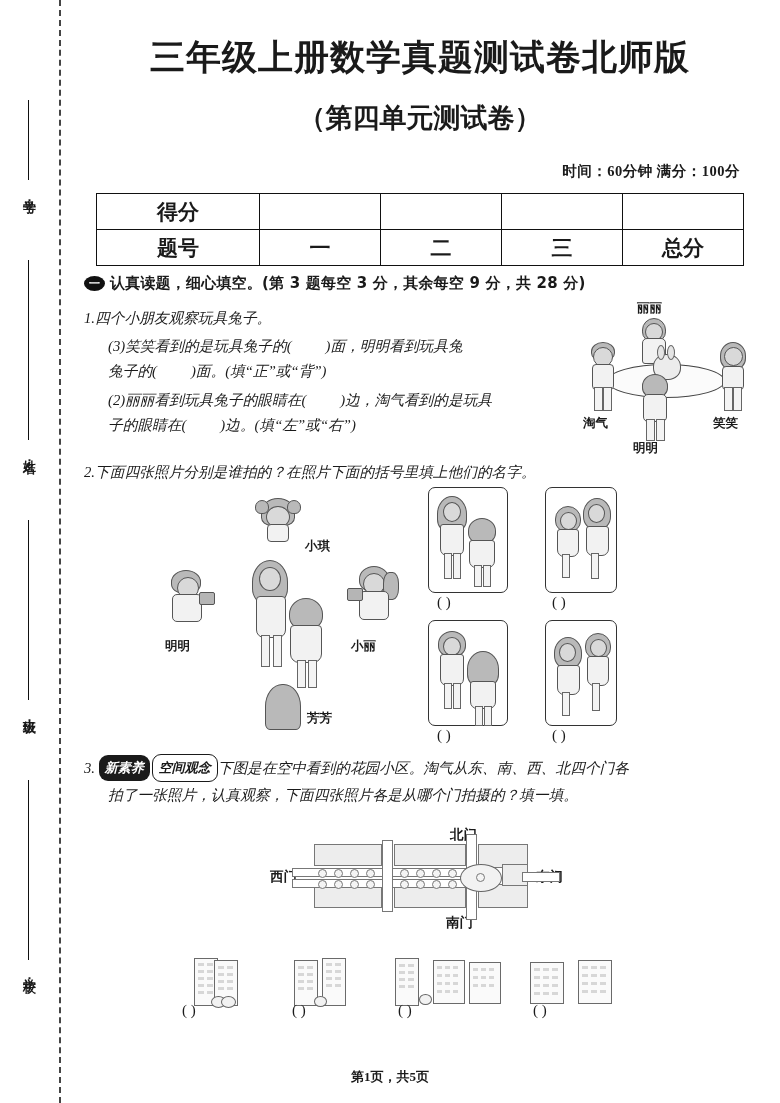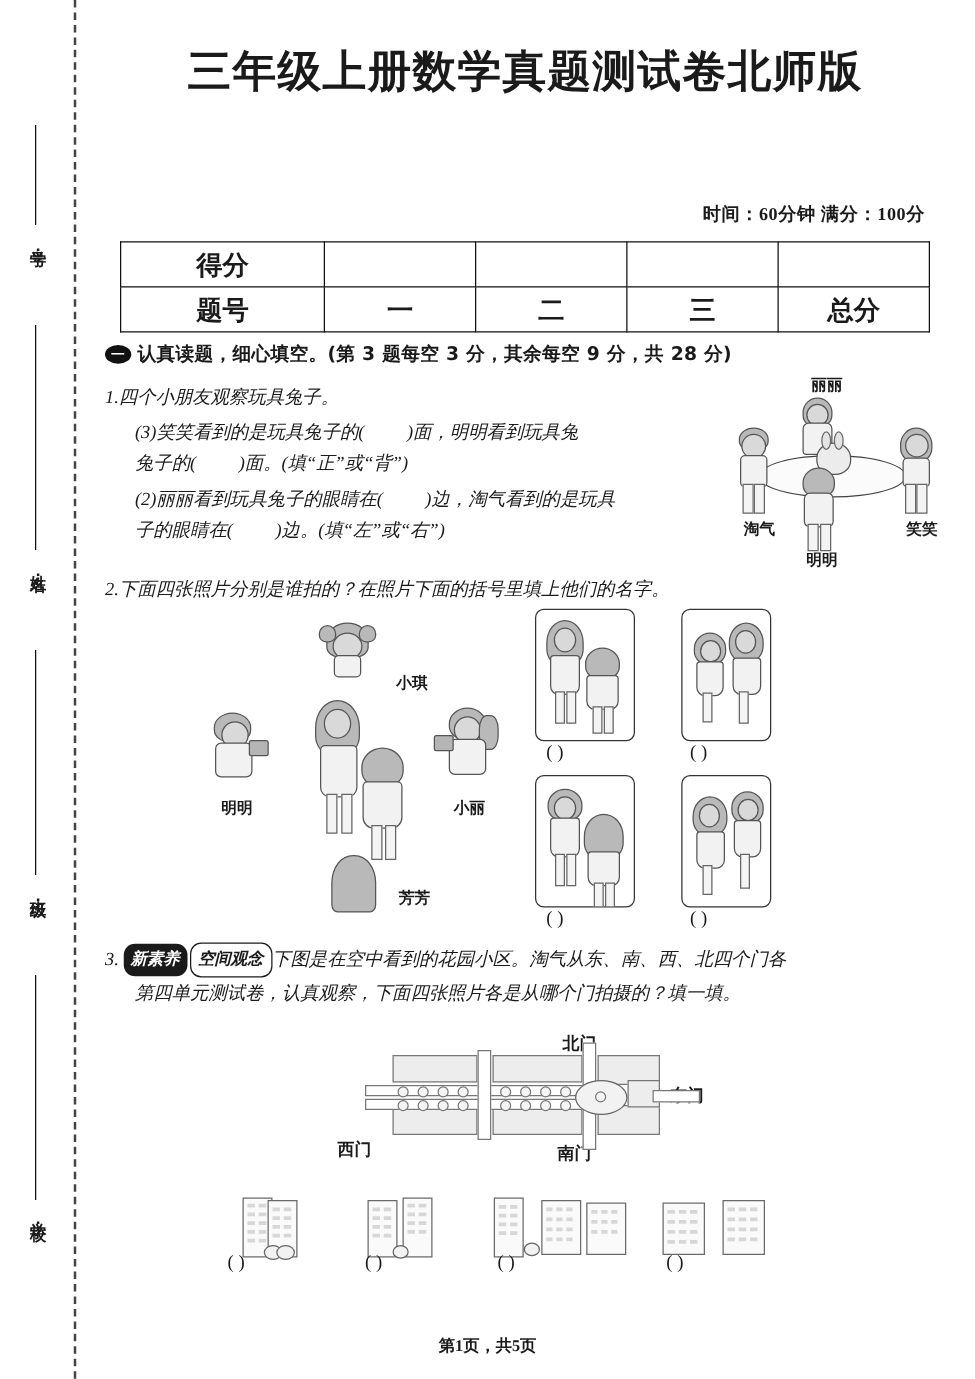--- a/index.html
+++ b/index.html
@@ -83,21 +83,20 @@
     border-radius:9px;padding:0px 6px 1px;font-size:13px;font-weight:700;
     font-family:"DejaVu Sans","Liberation Sans",sans-serif;
     vertical-align:1px;margin-left:2px;
   }
 
   
   .fig{position:absolute;}
   .name-lab{
     position:absolute;font-size:12.5px;font-weight:700;white-space:nowrap;
     font-family:"DejaVu Sans","Liberation Sans",sans-serif;
-    margin-left:12px;
   }
   .person{position:absolute;}
   .p-head{position:absolute;border-radius:50%;background:#d9d9d9;border:1.1px solid #555;}
   .p-hair{position:absolute;border-radius:50% 50% 42% 42%;background:#b9b9b9;border:1.1px solid #555;}
   .p-body{position:absolute;background:#f2f2f2;border:1.1px solid #555;}
   .p-leg{position:absolute;background:#f4f4f4;border:1px solid #666;}
   .tbl-top{
     position:absolute;border:1.3px solid #444;border-radius:50%;
     background:#fbfbfb;
   }
@@ -154,20 +153,21 @@
     <div class="margin-entry" style="top:710px;">
       <span class="vlabel">班级：</span>
     </div>
     <div class="margin-rule" style="top:780px;height:180px;"></div>
     <div class="margin-entry" style="top:968px;">
       <span class="vlabel">学校：</span>
     </div>
   </div>
 
   <div class="title-main">三年级上册数学真题测试卷北师版</div>
+  <div class="title-sub">（第四单元测试卷）</div>
   <div class="meta-line">时间：60分钟  满分：100分</div>
 
   <table class="score-table">
     <tbody>
         <tr>
       <td class="lbl">得分</td>
       <td></td>
       <td></td>
       <td></td>
       <td></td>
@@ -374,27 +374,27 @@
     <div class="paren" style="left:127px;top:240px;">(          )</div>
   </div>
 
   <div class="q" style="left:84px;top:754px;">
     <span class="ln">
       <span>3.</span>
       <span class="tag-dark">新素养</span><span class="tag-light">空间观念</span><span>下图是在空中看到的花园小区。淘气从东、南、西、北四个门各</span>
     </span>
   </div>
   <div class="q" style="left:108px;top:783px;">
-    <span class="ln">第四单元测试卷，认真观察，下面四张照片各是从哪个门拍摄的？填一填。</span>
+    <span class="ln">拍了一张照片，认真观察，下面四张照片各是从哪个门拍摄的？填一填。</span>
   </div>
 
   <div class="map" style="left:270px;top:826px;width:300px;height:104px;">
     <div class="dirlab" style="left:180px;top:0px;">北门</div>
     <div class="dirlab" style="left:176px;top:88px;">南门</div>
-    <div class="dirlab" style="left:0px;top:42px;margin-top:43px;">西门</div>
+    <div class="dirlab" style="left:0px;top:42px;">西门</div>
     <div class="dirlab" style="left:266px;top:42px;">东门</div>
 
     <div class="blk" style="left:44px;top:18px;width:66px;height:20px;"></div>
     <div class="blk" style="left:44px;top:60px;width:66px;height:20px;"></div>
     <div class="blk" style="left:124px;top:18px;width:70px;height:20px;"></div>
     <div class="blk" style="left:124px;top:60px;width:70px;height:20px;"></div>
     <div class="blk" style="left:208px;top:18px;width:48px;height:22px;"></div>
     <div class="blk" style="left:208px;top:58px;width:48px;height:22px;"></div>
     <div class="blk" style="left:232px;top:38px;width:24px;height:20px;"></div>
 

